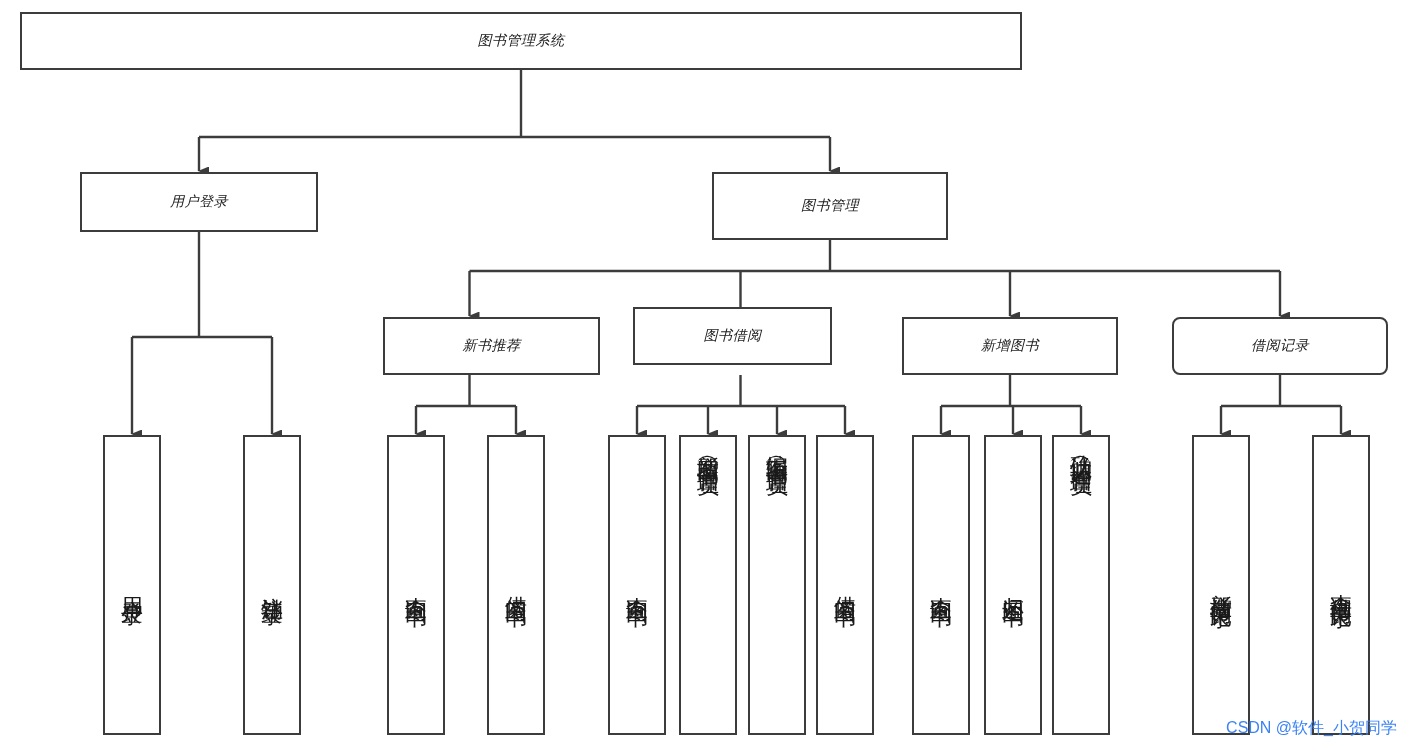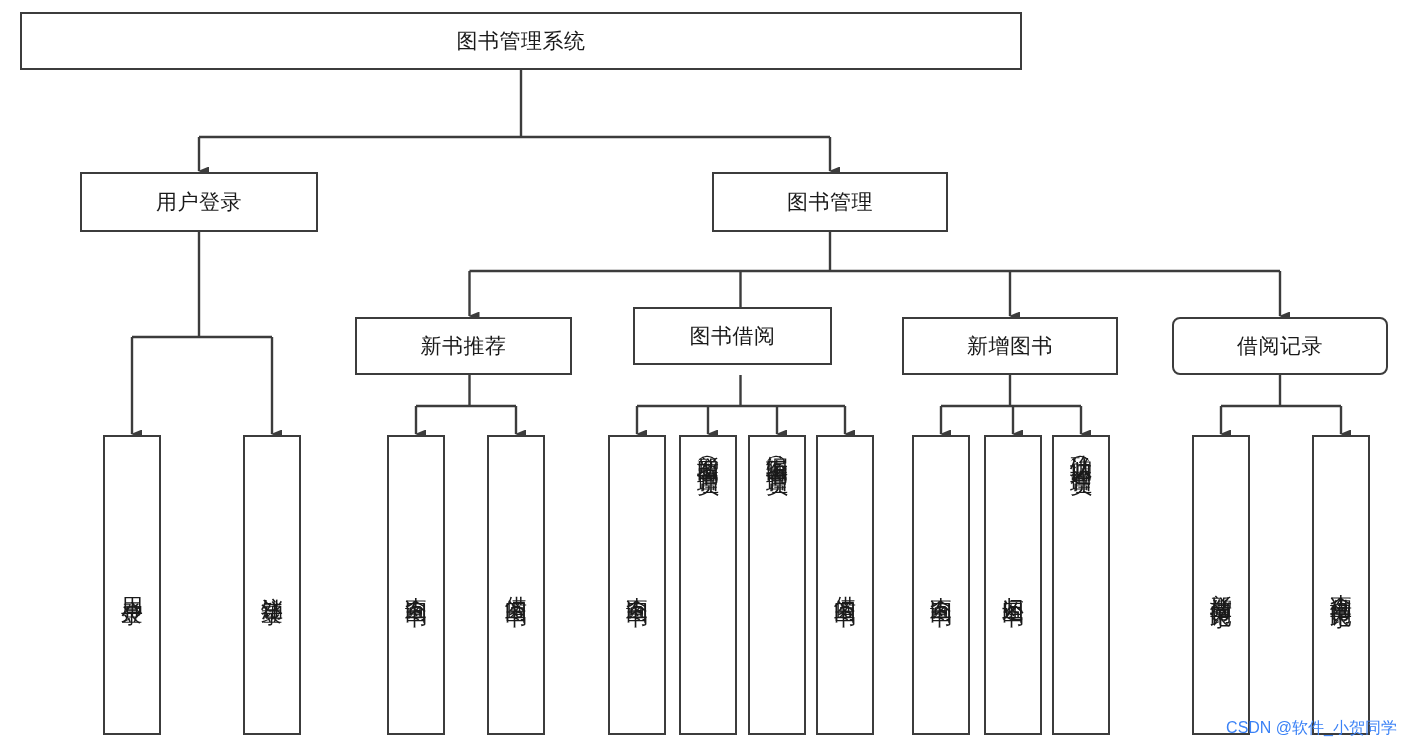--- a/index.html
+++ b/index.html
@@ -33,21 +33,22 @@
     align-items: center;
     justify-content: center;
   }
   .node-label {
     color: #1a1a1a;
     line-height: 1.08;
     letter-spacing: 0.5px;
     white-space: pre;
   }
   .node.horiz .node-label {
-    font-size: 21px;
+    font-size: 14px;
+    font-style: italic;
   }
   .node.vert {
     align-items: flex-start;
     justify-content: center;
     padding-top: 0;
   }
   .node.vert .node-label {
     writing-mode: vertical-rl;
     text-orientation: upright;
     font-size: 22px;
@@ -115,30 +116,30 @@
       </g>
   </svg>
 
   <div id="nodes">
       <div class="node horiz" style="left: 20px; top: 12px; width: 1002px; height: 58px;">
         <span class="node-label">图书管理系统</span>
       </div>
       <div class="node horiz" style="left: 80px; top: 172px; width: 238px; height: 60px;">
         <span class="node-label">用户登录</span>
       </div>
-      <div class="node horiz" style="left: 712px; top: 172px; width: 236px; height: 60px;">
+      <div class="node horiz" style="left: 712px; top: 172px; width: 236px; height: 68px;">
         <span class="node-label">图书管理</span>
       </div>
       <div class="node vert centered" style="left: 103px; top: 435px; width: 58px; height: 300px;">
         <span class="node-label">用户登录</span>
       </div>
       <div class="node vert centered" style="left: 243px; top: 435px; width: 58px; height: 300px;">
         <span class="node-label">注销登录</span>
       </div>
-      <div class="node horiz" style="left: 355px; top: 317px; width: 217px; height: 58px;">
+      <div class="node horiz" style="left: 383px; top: 317px; width: 217px; height: 58px;">
         <span class="node-label">新书推荐</span>
       </div>
       <div class="node horiz" style="left: 633px; top: 307px; width: 199px; height: 58px;">
         <span class="node-label">图书借阅</span>
       </div>
       <div class="node horiz" style="left: 902px; top: 317px; width: 216px; height: 58px;">
         <span class="node-label">新增图书</span>
       </div>
       <div class="node horiz" style="left: 1172px; top: 317px; width: 216px; height: 58px; border-radius: 8px;">
         <span class="node-label">借阅记录</span>

